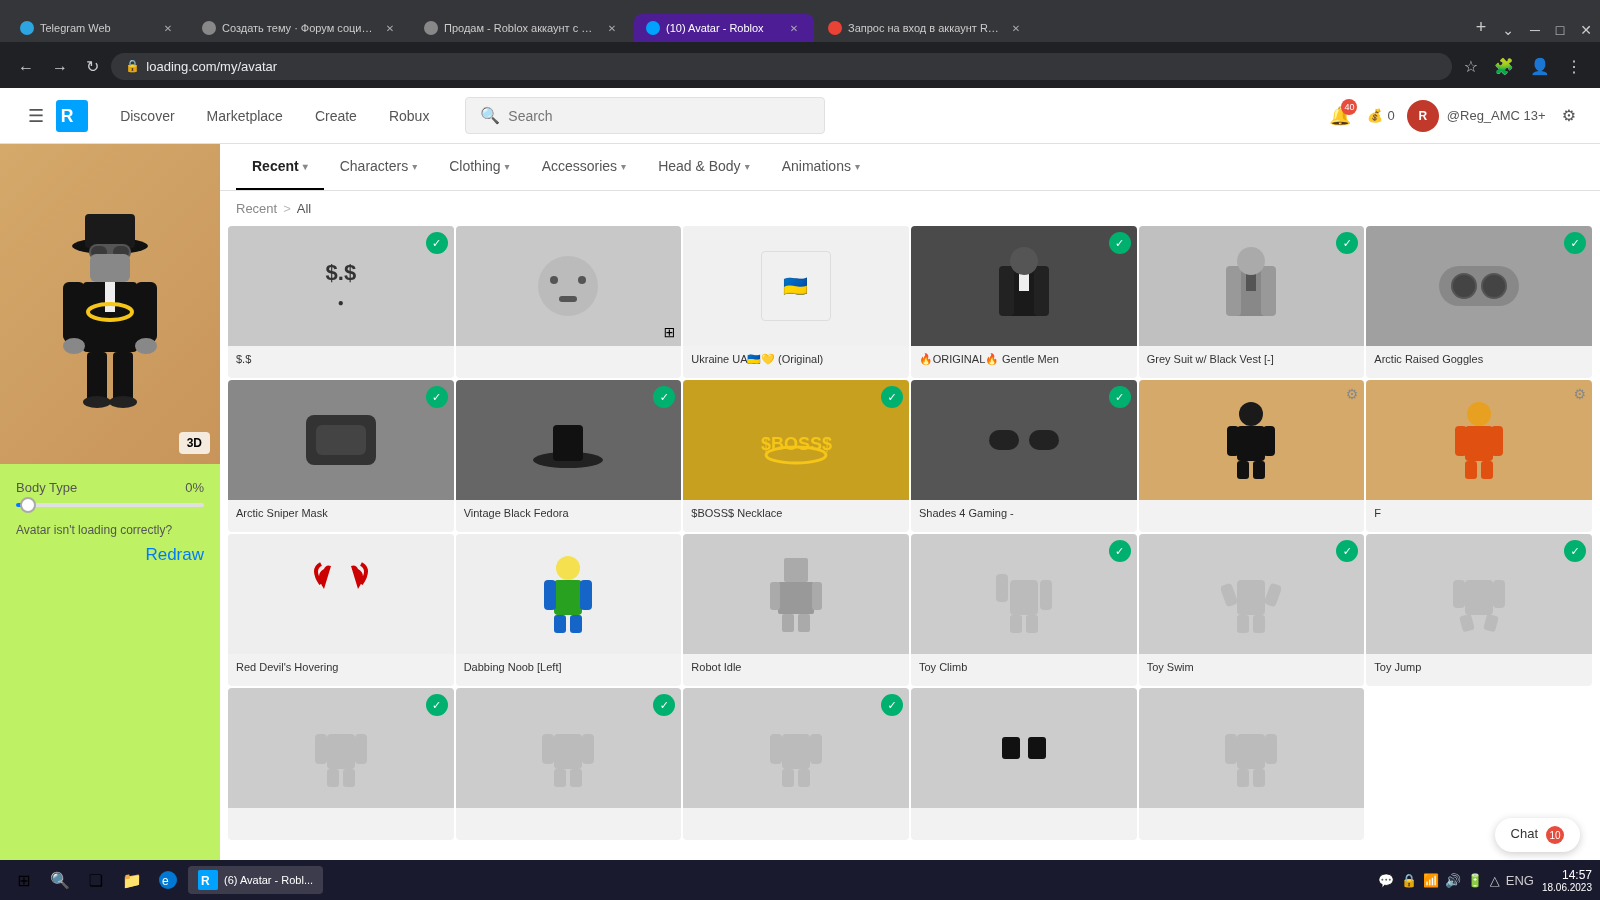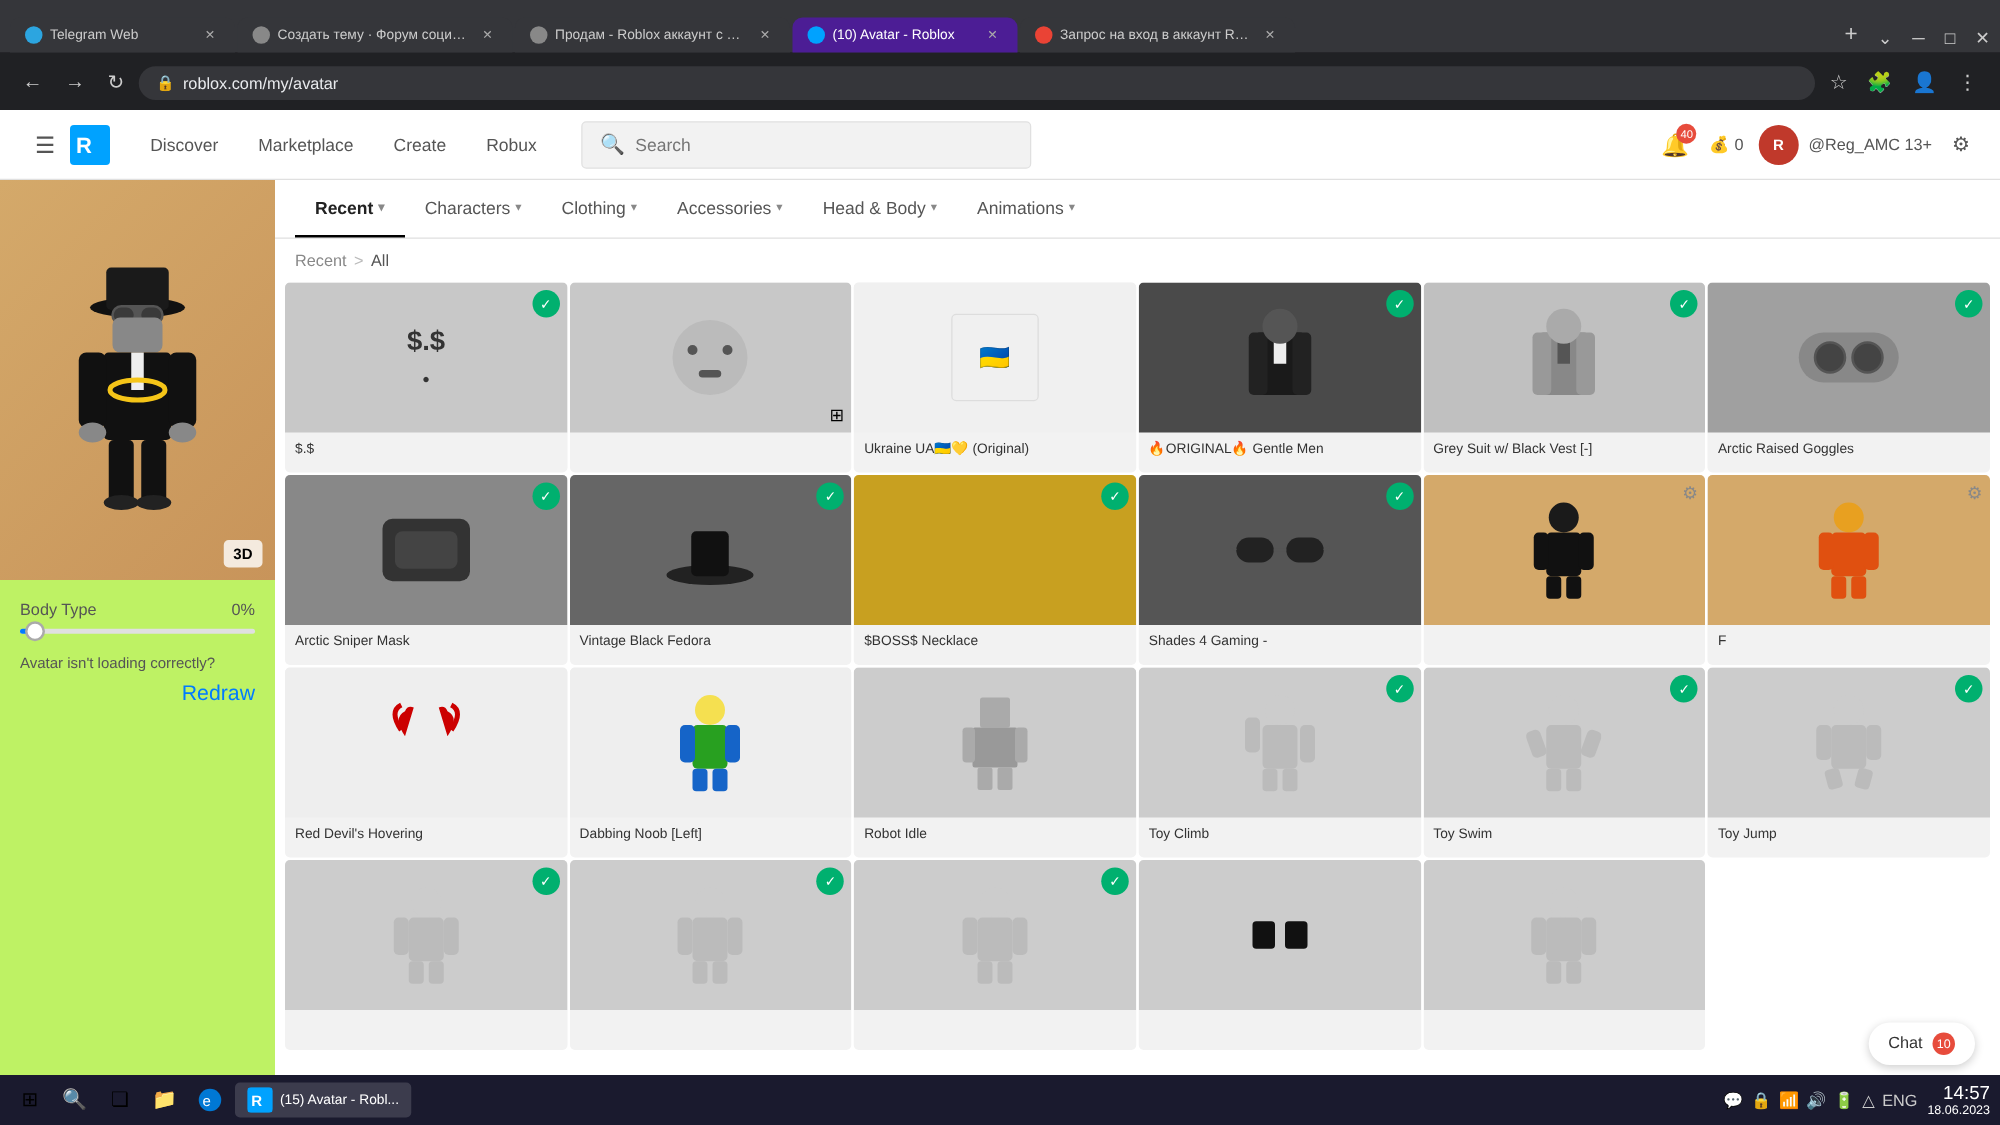--- a/index.html
+++ b/index.html
@@ -90,21 +90,21 @@
     .taskbar { height: 40px; background: #1a1a2e; display: flex; align-items: center; justify-content: space-between; padding: 0 8px; position: fixed; bottom: 0; width: 1600px; }
     .taskbar-left { display: flex; align-items: center; gap: 4px; }
     .taskbar-icon { width: 32px; height: 32px; display: flex; align-items: center; justify-content: center; cursor: pointer; border-radius: 4px; }
     .taskbar-app { display: flex; align-items: center; gap: 6px; padding: 4px 10px; background: rgba(255,255,255,0.15); border-radius: 4px; cursor: pointer; }
     .taskbar-app-icon { width: 20px; height: 20px; border-radius: 2px; }
     .taskbar-app-text { font-size: 11px; color: #fff; }
     .taskbar-right { display: flex; align-items: center; gap: 8px; }
     .taskbar-sys { display: flex; gap: 6px; align-items: center; }
     .taskbar-sys-icon { color: #ccc; font-size: 13px; cursor: pointer; }
     .taskbar-time { color: #fff; font-size: 11px; text-align: right; }
-    .taskbar-time .time { font-size: 15px; font-weight: 500; }
+    .taskbar-time .time { font-size: 12px; font-weight: 500; }
     .taskbar-time .date { font-size: 10px; }
 
     
     .chat-bubble { position: fixed; bottom: 48px; right: 20px; background: #fff; border-radius: 20px; padding: 8px 16px; box-shadow: 0 2px 8px rgba(0,0,0,0.2); font-size: 13px; color: #333; display: flex; gap: 8px; cursor: pointer; }
     .chat-badge { background: #e74c3c; color: white; font-size: 10px; border-radius: 50%; width: 18px; height: 18px; display: flex; align-items: center; justify-content: center; }
   </style>
 </head>
 <body>
 
 <div class="browser-chrome">
@@ -142,21 +142,21 @@
     <button style="background:none;border:none;color:#ccc;font-size:14px;cursor:pointer;padding:4px 8px;">─</button>
     <button style="background:none;border:none;color:#ccc;font-size:14px;cursor:pointer;padding:4px 8px;">□</button>
     <button style="background:none;border:none;color:#ccc;font-size:14px;cursor:pointer;padding:4px 8px;">✕</button>
   </div>
   <div class="nav-bar">
     <button class="nav-btn">←</button>
     <button class="nav-btn">→</button>
     <button class="nav-btn">↻</button>
     <div class="address-bar">
       <span class="address-icon">🔒</span>
-      <span class="address-text">roblox.com/my/avatar</span>
+      <span class="address-text">loading.com/my/avatar</span>
     </div>
     <div class="nav-actions">
       <button class="nav-action-btn">☆</button>
       <button class="nav-action-btn">🧩</button>
       <button class="nav-action-btn">👤</button>
       <button class="nav-action-btn">⋮</button>
     </div>
   </div>
 </div>
 
@@ -377,20 +377,26 @@
                   <ellipse cx="35" cy="50" rx="35" ry="8" fill="#222"></ellipse>
                   <rect x="20" y="15" width="30" height="36" rx="4" fill="#111"></rect>
                 </svg>
               </div>
               <div class="item-check">✓</div>
             </div>
             <div class="item-name">Vintage Black Fedora</div>
           </div>
           <div class="item-card">
             <div class="item-thumb" style="background: rgb(200, 160, 32);">
+              <div class="item-thumb-inner">
+                <svg width="80" height="60" viewBox="0 0 80 60">
+                  <text x="5" y="40" font-size="18" fill="#f5c518" font-weight="bold">$BOSS$</text>
+                  <ellipse cx="40" cy="45" rx="30" ry="8" fill="none" stroke="#f5c518" stroke-width="3"></ellipse>
+                </svg>
+              </div>
               <div class="item-check">✓</div>
             </div>
             <div class="item-name">$BOSS$ Necklace</div>
           </div>
           <div class="item-card">
             <div class="item-thumb" style="background: rgb(85, 85, 85);">
               <div class="item-thumb-inner">
                 <svg width="80" height="50" viewBox="0 0 80 50">
                   <rect x="5" y="15" width="30" height="20" rx="10" fill="#222"></rect>
                   <rect x="45" y="15" width="30" height="20" rx="10" fill="#222"></rect>
@@ -621,21 +627,21 @@
           <text x="4" y="15" font-size="12" fill="white">e</text>
         </svg>
     </div>
     <div class="taskbar-app">
       <div class="taskbar-app-icon" style="background:#00a2ff;border-radius:3px;display:flex;align-items:center;justify-content:center;">
         <svg width="20" height="20" viewBox="0 0 20 20">
             <rect width="20" height="20" rx="2" fill="#00a2ff"></rect>
             <text x="3" y="15" font-size="12" fill="white" font-weight="bold">R</text>
           </svg>
       </div>
-      <span class="taskbar-app-text">(15) Avatar - Robl...</span>
+      <span class="taskbar-app-text">(6) Avatar - Robl...</span>
     </div>
   </div>
   <div class="taskbar-right">
     <div class="taskbar-sys">
       <span class="taskbar-sys-icon">💬</span>
       <span class="taskbar-sys-icon">🔒</span>
       <span class="taskbar-sys-icon">📶</span>
       <span class="taskbar-sys-icon">🔊</span>
       <span class="taskbar-sys-icon">🔋</span>
       <span class="taskbar-sys-icon">△</span>

